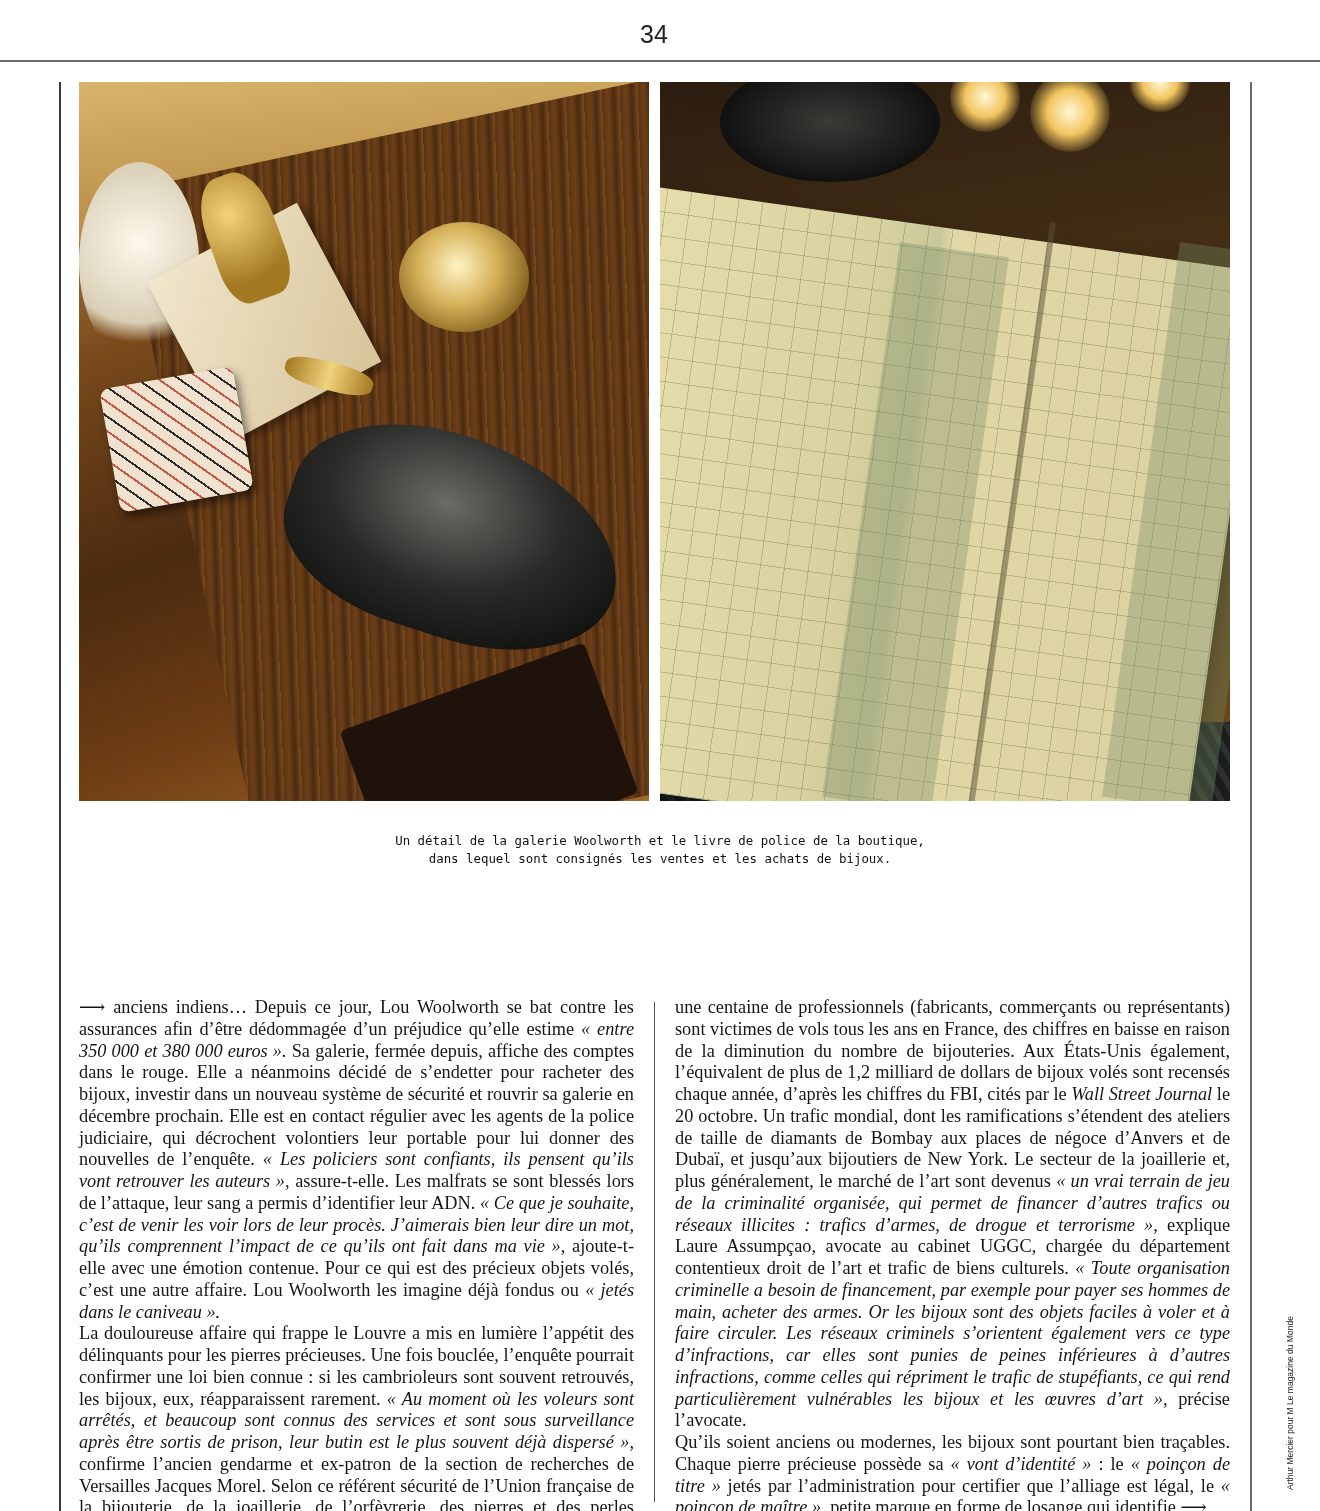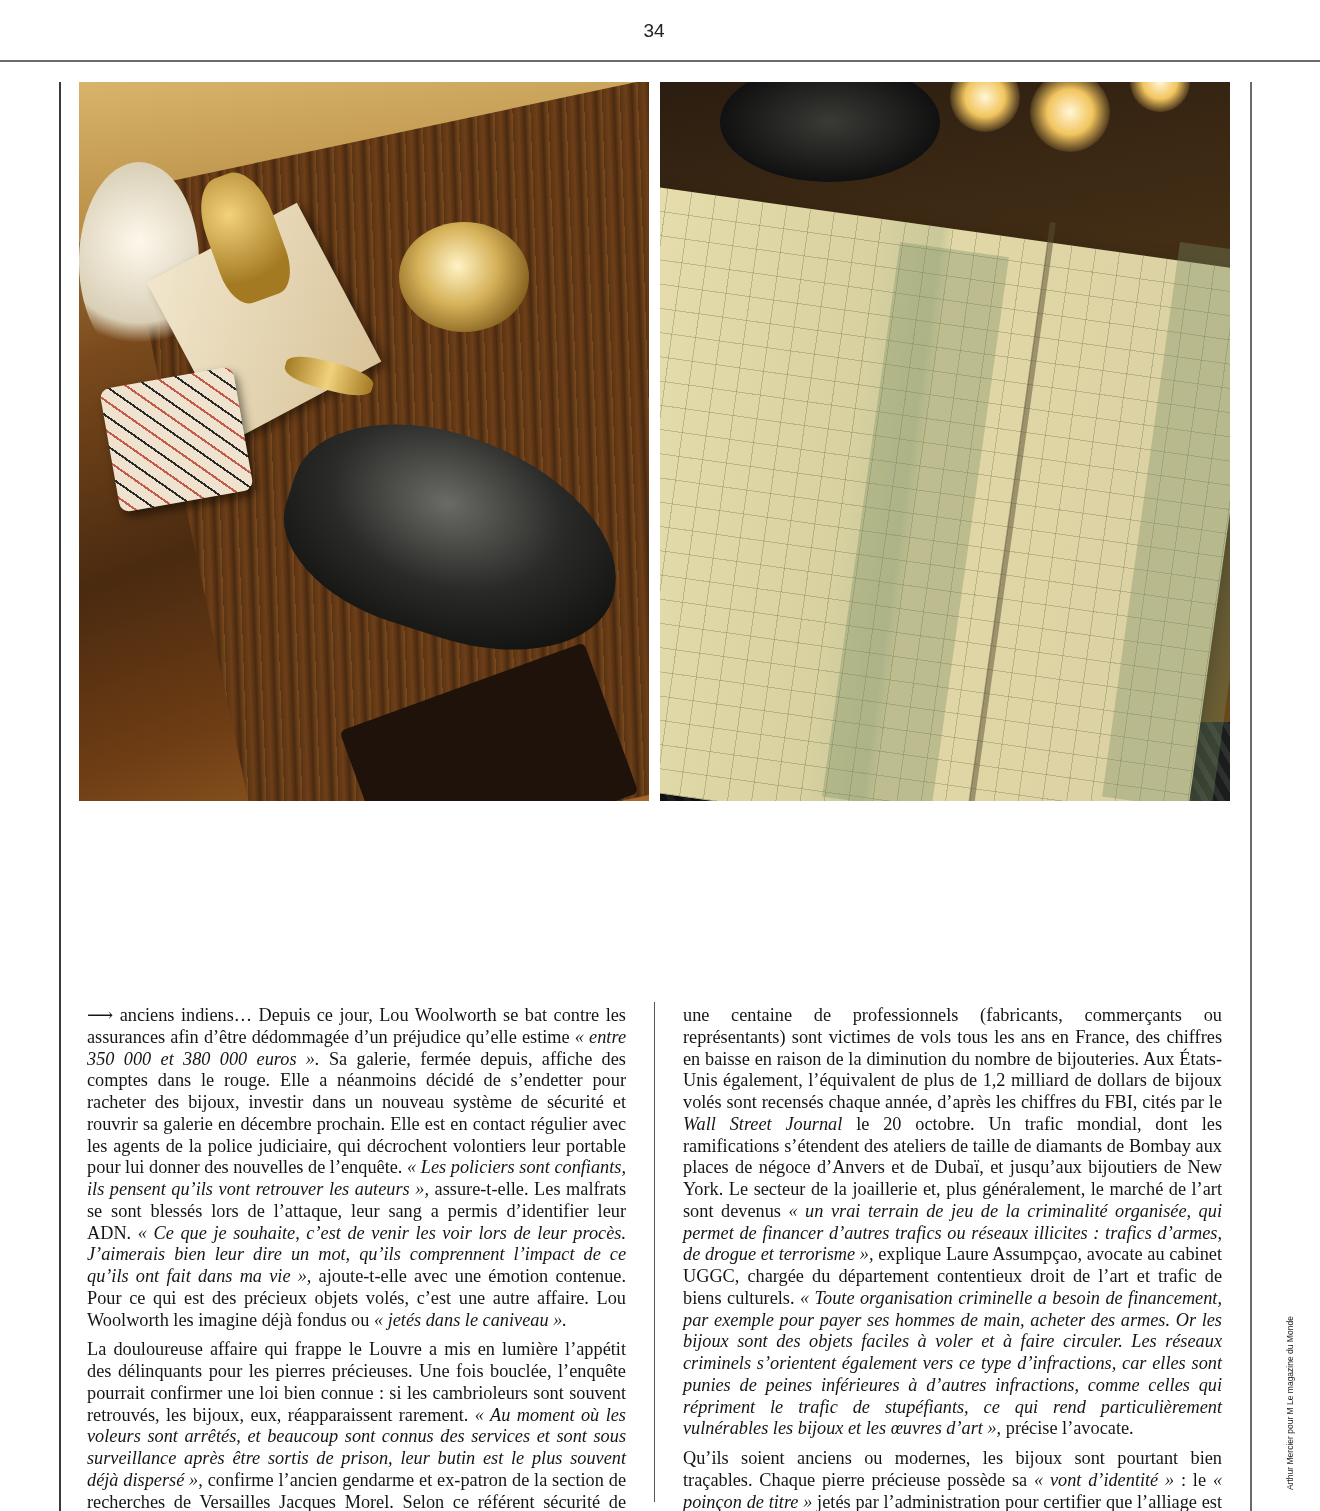--- a/index.html
+++ b/index.html
@@ -1,19 +1,19 @@
 <!DOCTYPE html>
 <html><head>
   <meta charset="utf-8">
   <style>
     html, body { margin: 0; padding: 0; background: #ffffff; }
     body { width: 1320px; height: 1511px; position: relative; overflow: hidden; color: #1a1a1a; }
     .page-number {
       position: absolute; left: 0; top: 20px; width: 1308px; text-align: center;
-      font-family: "Liberation Sans", sans-serif; font-size: 19px; color: #222;
+      font-family: "Liberation Sans", sans-serif; font-size: 25px; color: #222;
     }
     .top-rule { position: absolute; left: 0; top: 60px; width: 1320px; height: 2px; background: #6a6a6a; }
     .vrule-left { position: absolute; left: 59px; top: 82px; width: 2px; height: 1429px; background: #3a3a3a; }
     .vrule-right { position: absolute; left: 1250px; top: 82px; width: 2px; height: 1429px; background: #6a6a6a; }
     .vrule-mid { position: absolute; left: 654px; top: 1002px; width: 1px; height: 500px; background: #555; }
 
     .photo { position: absolute; top: 82px; height: 719px; overflow: hidden; }
     .photo-left {
       left: 79px; width: 570px;
       background:
@@ -74,21 +74,21 @@
     }
     .caption span { display: block; }
 
     .col {
       position: absolute; top: 997px; width: 555px;
       font-family: "Liberation Serif", "DejaVu Serif", serif; font-size: 18.3px; line-height: 21.75px;
       color: #151515; text-align: justify;
     }
     .col-left { left: 79px; }
     .col-right { left: 675px; }
-    .col p { margin: 8px; }
+    .col p { margin: 0; }
     .col i { font-style: italic; }
 
     .credit {
       position: absolute; left: 1285px; top: 1490px; transform: rotate(-90deg); transform-origin: 0 0;
       white-space: nowrap; font-family: "Liberation Sans", sans-serif; font-size: 8.5px; color: #222;
     }
   </style>
 </head>
 <body>
 
@@ -116,20 +116,22 @@
   <div class="shape bokeh bokeh-3"></div>
   <div class="shape dark-hand-r"></div>
   <div class="shape croc"></div>
   <div class="shape ledger"></div>
   <div class="shape ledger-band band-1"></div>
   <div class="shape ledger-band band-2"></div>
   <div class="shape spine"></div>
 </div>
 
 <div class="caption">
+  <span>Un détail de la galerie Woolworth et le livre de police de la boutique,</span>
+  <span>dans lequel sont consignés les ventes et les achats de bijoux.</span>
 </div>
 
 <div class="col col-left">
     <p><span>⟶ anciens indiens… Depuis ce jour, Lou Woolworth se bat contre les assurances afin d’être dédommagée d’un préjudice qu’elle estime </span><i>« entre 350 000 et 380 000 euros ».</i><span> Sa galerie, fermée depuis, affiche des comptes dans le rouge. Elle a néanmoins décidé de s’endetter pour racheter des bijoux, investir dans un nouveau système de sécurité et rouvrir sa galerie en décembre prochain. Elle est en contact régulier avec les agents de la police judiciaire, qui décrochent volontiers leur portable pour lui donner des nouvelles de l’enquête. </span><i>« Les policiers sont confiants, ils pensent qu’ils vont retrouver les auteurs »,</i><span> assure-t-elle. Les malfrats se sont blessés lors de l’attaque, leur sang a permis d’identifier leur ADN. </span><i>« Ce que je souhaite, c’est de venir les voir lors de leur procès. J’aimerais bien leur dire un mot, qu’ils comprennent l’impact de ce qu’ils ont fait dans ma vie »,</i><span> ajoute-t-elle avec une émotion contenue. Pour ce qui est des précieux objets volés, c’est une autre affaire. Lou Woolworth les imagine déjà fondus ou </span><i>« jetés dans le caniveau ».</i></p>
     <p><span>La douloureuse affaire qui frappe le Louvre a mis en lumière l’appétit des délinquants pour les pierres précieuses. Une fois bouclée, l’enquête pourrait confirmer une loi bien connue : si les cambrioleurs sont souvent retrouvés, les bijoux, eux, réapparaissent rarement. </span><i>« Au moment où les voleurs sont arrêtés, et beaucoup sont connus des services et sont sous surveillance après être sortis de prison, leur butin est le plus souvent déjà dispersé »,</i><span> confirme l’ancien gendarme et ex-patron de la section de recherches de Versailles Jacques Morel. Selon ce référent sécurité de l’Union française de la bijouterie, de la joaillerie, de l’orfèvrerie, des pierres et des perles (UFBJOP),</span></p>
   </div>
 <div class="vrule-mid"></div>
 <div class="col col-right">
     <p><span>une centaine de professionnels (fabricants, commerçants ou représentants) sont victimes de vols tous les ans en France, des chiffres en baisse en raison de la diminution du nombre de bijouteries. Aux États-Unis également, l’équivalent de plus de 1,2 milliard de dollars de bijoux volés sont recensés chaque année, d’après les chiffres du FBI, cités par le </span><i>Wall Street Journal</i><span> le 20 octobre. Un trafic mondial, dont les ramifications s’étendent des ateliers de taille de diamants de Bombay aux places de négoce d’Anvers et de Dubaï, et jusqu’aux bijoutiers de New York. Le secteur de la joaillerie et, plus généralement, le marché de l’art sont devenus </span><i>« un vrai terrain de jeu de la criminalité organisée, qui permet de financer d’autres trafics ou réseaux illicites : trafics d’armes, de drogue et terrorisme »,</i><span> explique Laure Assumpçao, avocate au cabinet UGGC, chargée du département contentieux droit de l’art et trafic de biens culturels. </span><i>« Toute organisation criminelle a besoin de financement, par exemple pour payer ses hommes de main, acheter des armes. Or les bijoux sont des objets faciles à voler et à faire circuler. Les réseaux criminels s’orientent également vers ce type d’infractions, car elles sont punies de peines inférieures à d’autres infractions, comme celles qui répriment le trafic de stupéfiants, ce qui rend particulièrement vulnérables les bijoux et les œuvres d’art »,</i><span> précise l’avocate.</span></p>
     <p><span>Qu’ils soient anciens ou modernes, les bijoux sont pourtant bien traçables. Chaque pierre précieuse possède sa </span><i>« vont d’identité »</i><span> : le </span><i>« poinçon de titre »</i><span> jetés par l’administration pour certifier que l’alliage est légal, le </span><i>« poinçon de maître »,</i><span> petite marque en forme de losange qui identifie ⟶</span></p>

